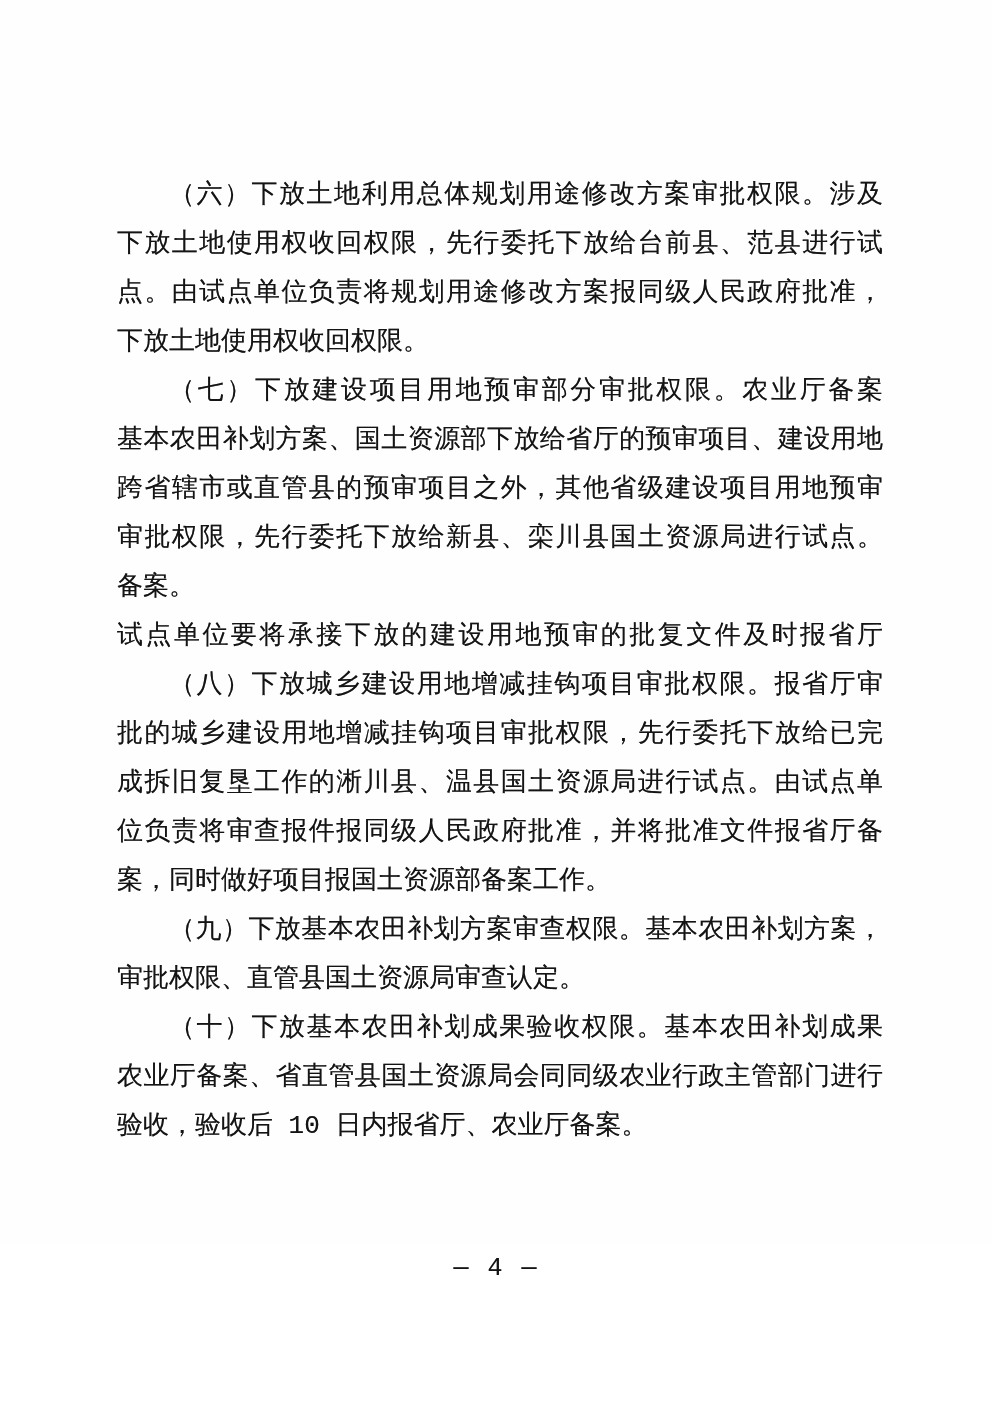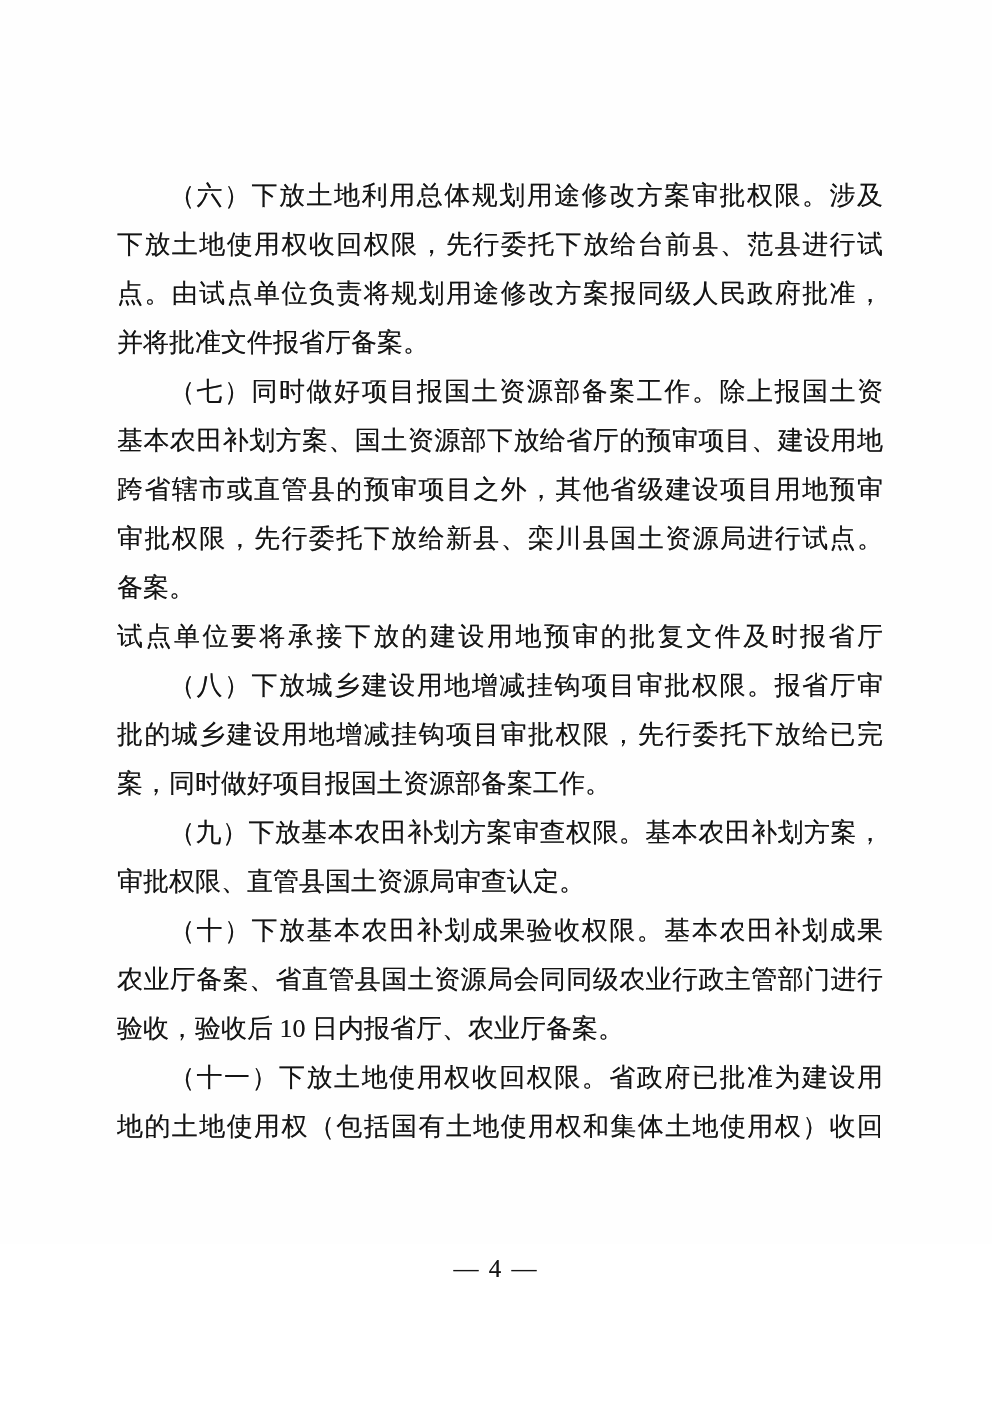--- a/index.html
+++ b/index.html
@@ -10,21 +10,21 @@
     width: 992px;
     height: 1403px;
     background: #ffffff;
     overflow: hidden;
   }
   .page {
     position: relative;
     width: 992px;
     height: 1244px;
     background: #fefefe;
-    font-family: Liberation Serif, serif;
+    font-family: Liberation Mono, monospace;
     color: #141414;
   }
   .text-block {
     position: absolute;
     left: 117px;
     top: 171px;
     width: 766px;
   }
   .para {
     margin: 0;
@@ -65,43 +65,41 @@
 </style>
 </head>
 <body>
 
 <div class="page">
   <main class="text-block">
       <p class="para">
         <span class="line first">（六）下放土地利用总体规划用途修改方案审批权限。涉及</span>
         <span class="line">下放土地使用权收回权限，先行委托下放给台前县、范县进行试</span>
         <span class="line">点。由试点单位负责将规划用途修改方案报同级人民政府批准，</span>
-        <span class="line last">并将批准文件报省厅备案。</span>
+        <span class="line last">下放土地使用权收回权限。</span>
       </p>
       <p class="para">
-        <span class="line first">（七）同时做好项目报国土资源部备案工作。除上报国土资</span>
+        <span class="line first">（七）下放建设项目用地预审部分审批权限。农业厅备案</span>
         <span class="line">基本农田补划方案、国土资源部下放给省厅的预审项目、建设用地</span>
         <span class="line">跨省辖市或直管县的预审项目之外，其他省级建设项目用地预审</span>
         <span class="line">审批权限，先行委托下放给新县、栾川县国土资源局进行试点。</span>
         <span class="line last">备案。</span>
         <span class="line">试点单位要将承接下放的建设用地预审的批复文件及时报省厅</span>
       </p>
       <p class="para">
         <span class="line first">（八）下放城乡建设用地增减挂钩项目审批权限。报省厅审</span>
         <span class="line">批的城乡建设用地增减挂钩项目审批权限，先行委托下放给已完</span>
+        <span class="line">成拆旧复垦工作的淅川县、温县国土资源局进行试点。由试点单</span>
+        <span class="line">位负责将审查报件报同级人民政府批准，并将批准文件报省厅备</span>
         <span class="line last">案，同时做好项目报国土资源部备案工作。</span>
       </p>
       <p class="para">
         <span class="line first">（九）下放基本农田补划方案审查权限。基本农田补划方案，</span>
         <span class="line last">审批权限、直管县国土资源局审查认定。</span>
       </p>
       <p class="para">
         <span class="line first">（十）下放基本农田补划成果验收权限。基本农田补划成果</span>
         <span class="line">农业厅备案、省直管县国土资源局会同同级农业行政主管部门进行</span>
         <span class="line last">验收，验收后 10 日内报省厅、农业厅备案。</span>
       </p>
-      <p class="para">
-        <span class="line first">（十一）下放土地使用权收回权限。省政府已批准为建设用</span>
-        <span class="line">地的土地使用权（包括国有土地使用权和集体土地使用权）收回</span>
-      </p>
     </main>
   <footer class="page-footer">— 4 —</footer>
 </div>
 
 </body></html>

